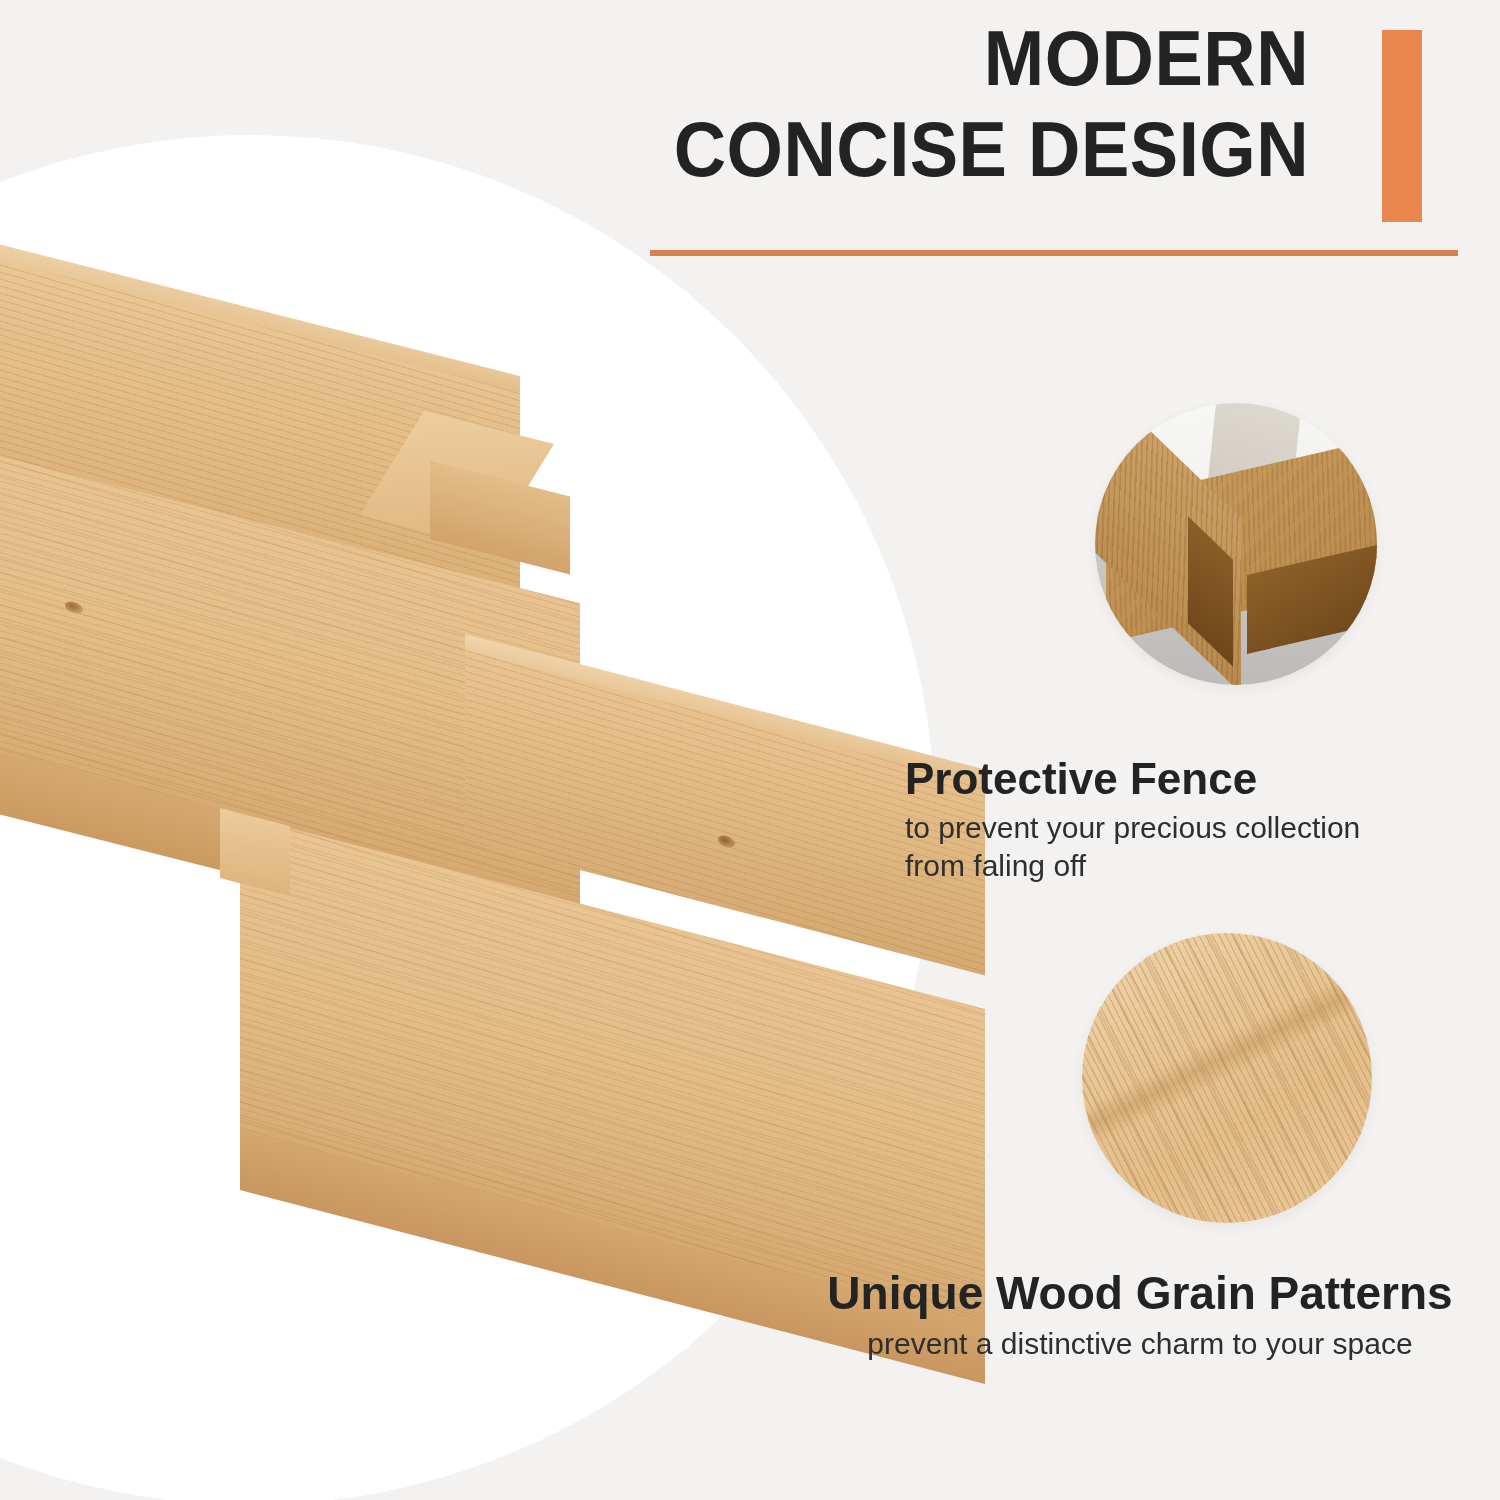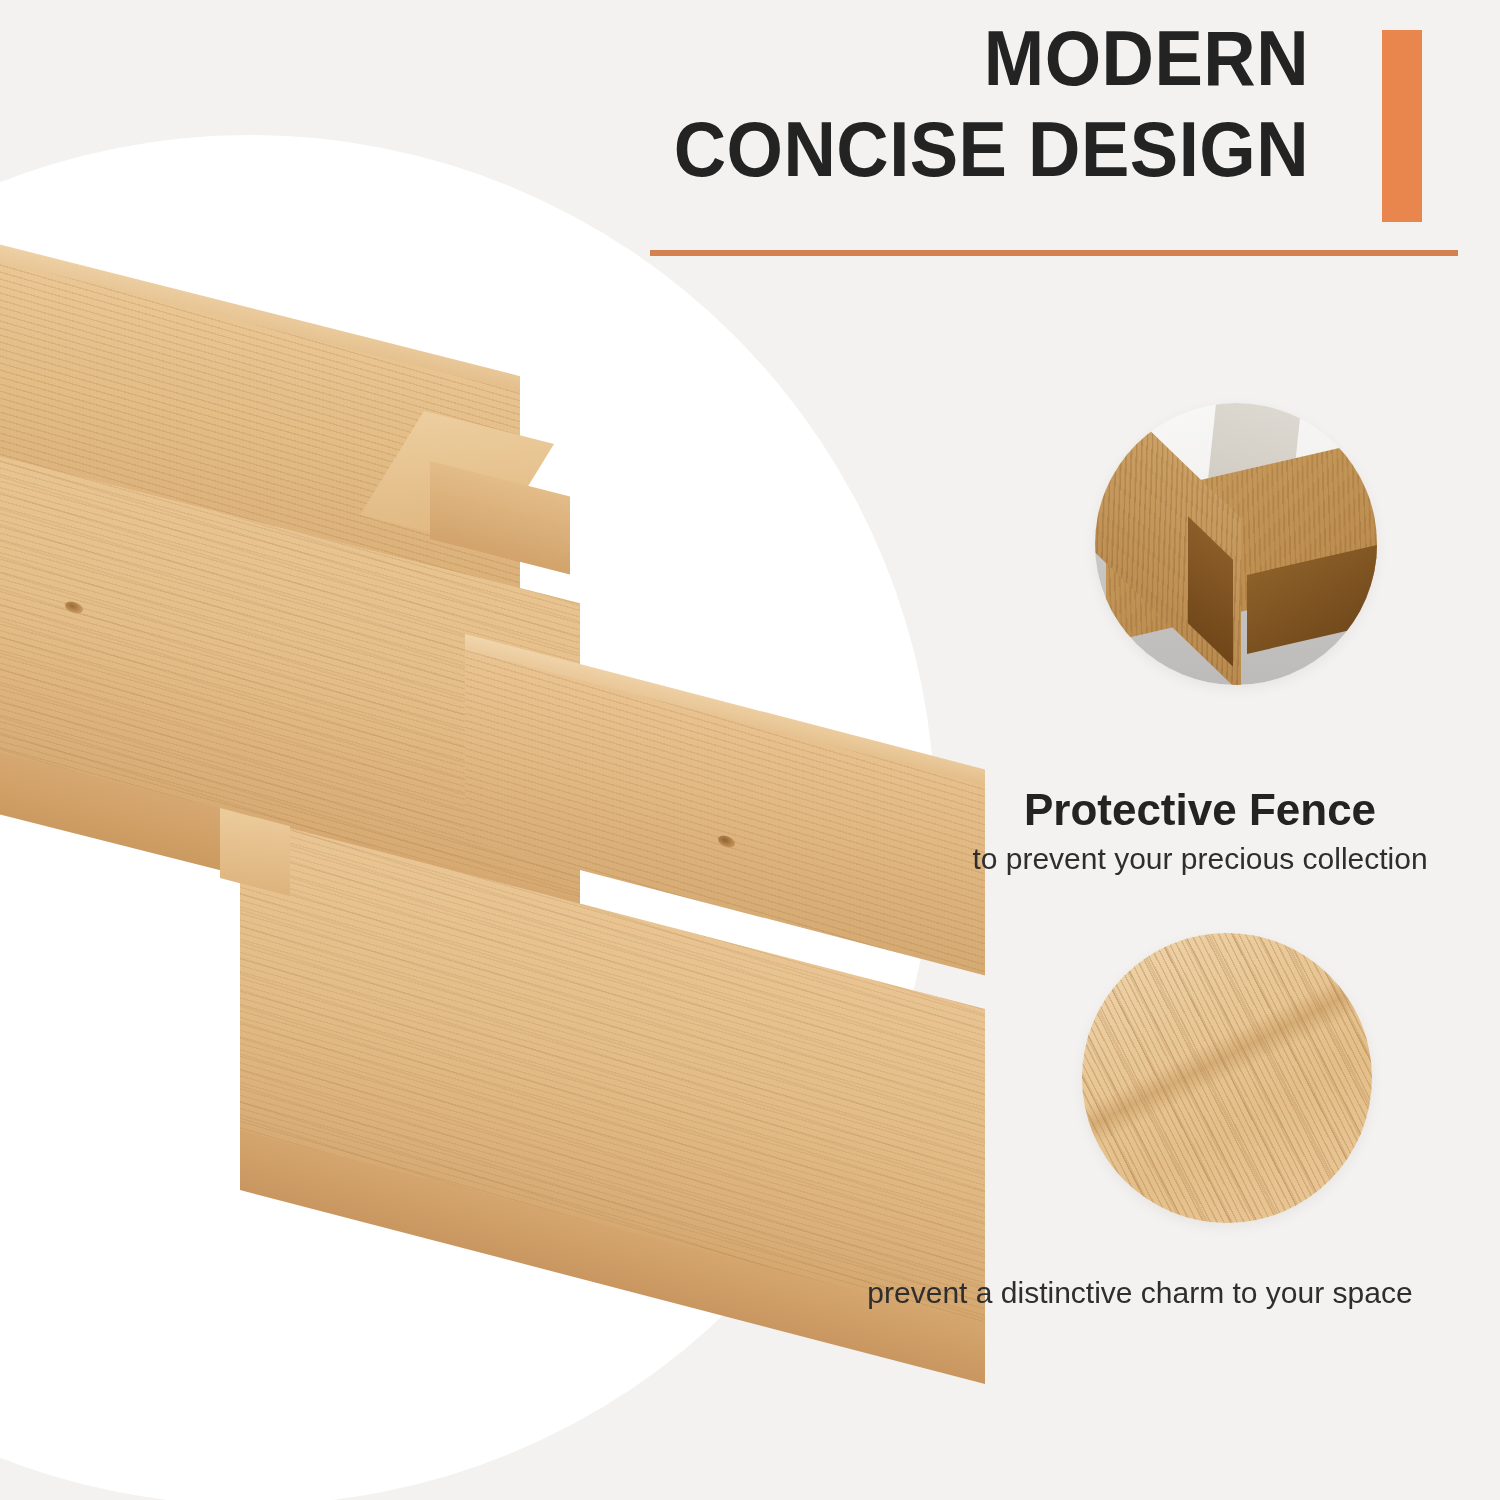--- a/index.html
+++ b/index.html
@@ -192,21 +192,21 @@
   }
 
   .f-title{
     color:#232323;font-weight:bold;line-height:1.1;
     font-family:"Liberation Sans", sans-serif;
   }
   .f-sub{
     color:#2E2E2E;line-height:1.26;margin-top:6px;
     font-family:"Liberation Sans", sans-serif;
   }
-  .fence-text{position:absolute;left:905px;top:786px;width:590px;text-align:center;z-index:7;}
+  .fence-text{position:absolute;left:905px;top:755px;width:590px;text-align:left;z-index:7;}
   .fence-text .f-title{font-size:44px;}
   .fence-text .f-sub{font-size:30px;}
 
   .grain-text{position:absolute;left:790px;top:1268px;width:700px;text-align:center;z-index:7;}
   .grain-text .f-title{font-size:46px;}
   .grain-text .f-sub{font-size:30px;}
 </style>
 </head>
 <body>
 
@@ -247,24 +247,26 @@
       <div class="fence-wedge"></div>
       <div class="fence-deck"></div>
       <div class="fence-darkend"></div>
       <div class="fence-rail"></div>
       <div class="fence-railedge"></div>
     </div>
   </div>
   <div class="fence-text">
     <div class="f-title">Protective Fence</div>
     <div class="f-sub">to prevent your precious collection</div>
+    <div class="f-sub" style="margin-top:0">from faling off</div>
   </div>
 
   <div class="circ circ-grain">
     <div class="grain-inner">
       <div class="grain-streak"></div>
     </div>
   </div>
   <div class="grain-text">
+    <div class="f-title">Unique Wood Grain Patterns</div>
     <div class="f-sub">prevent a distinctive charm to your space</div>
   </div>
 
 </div>
 
 </body></html>

